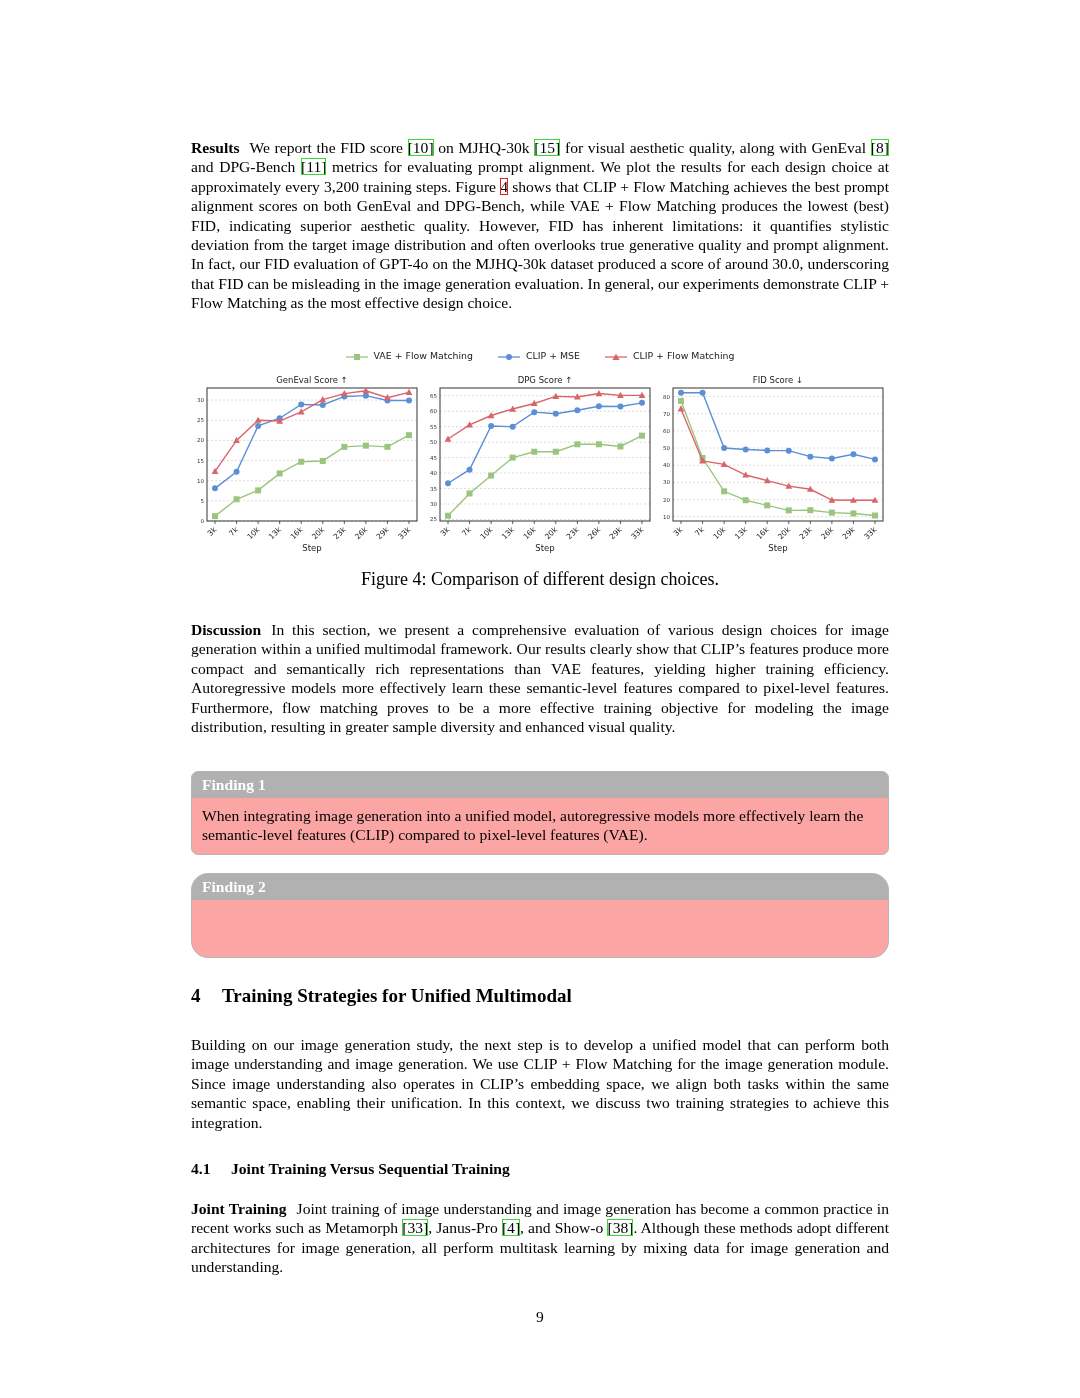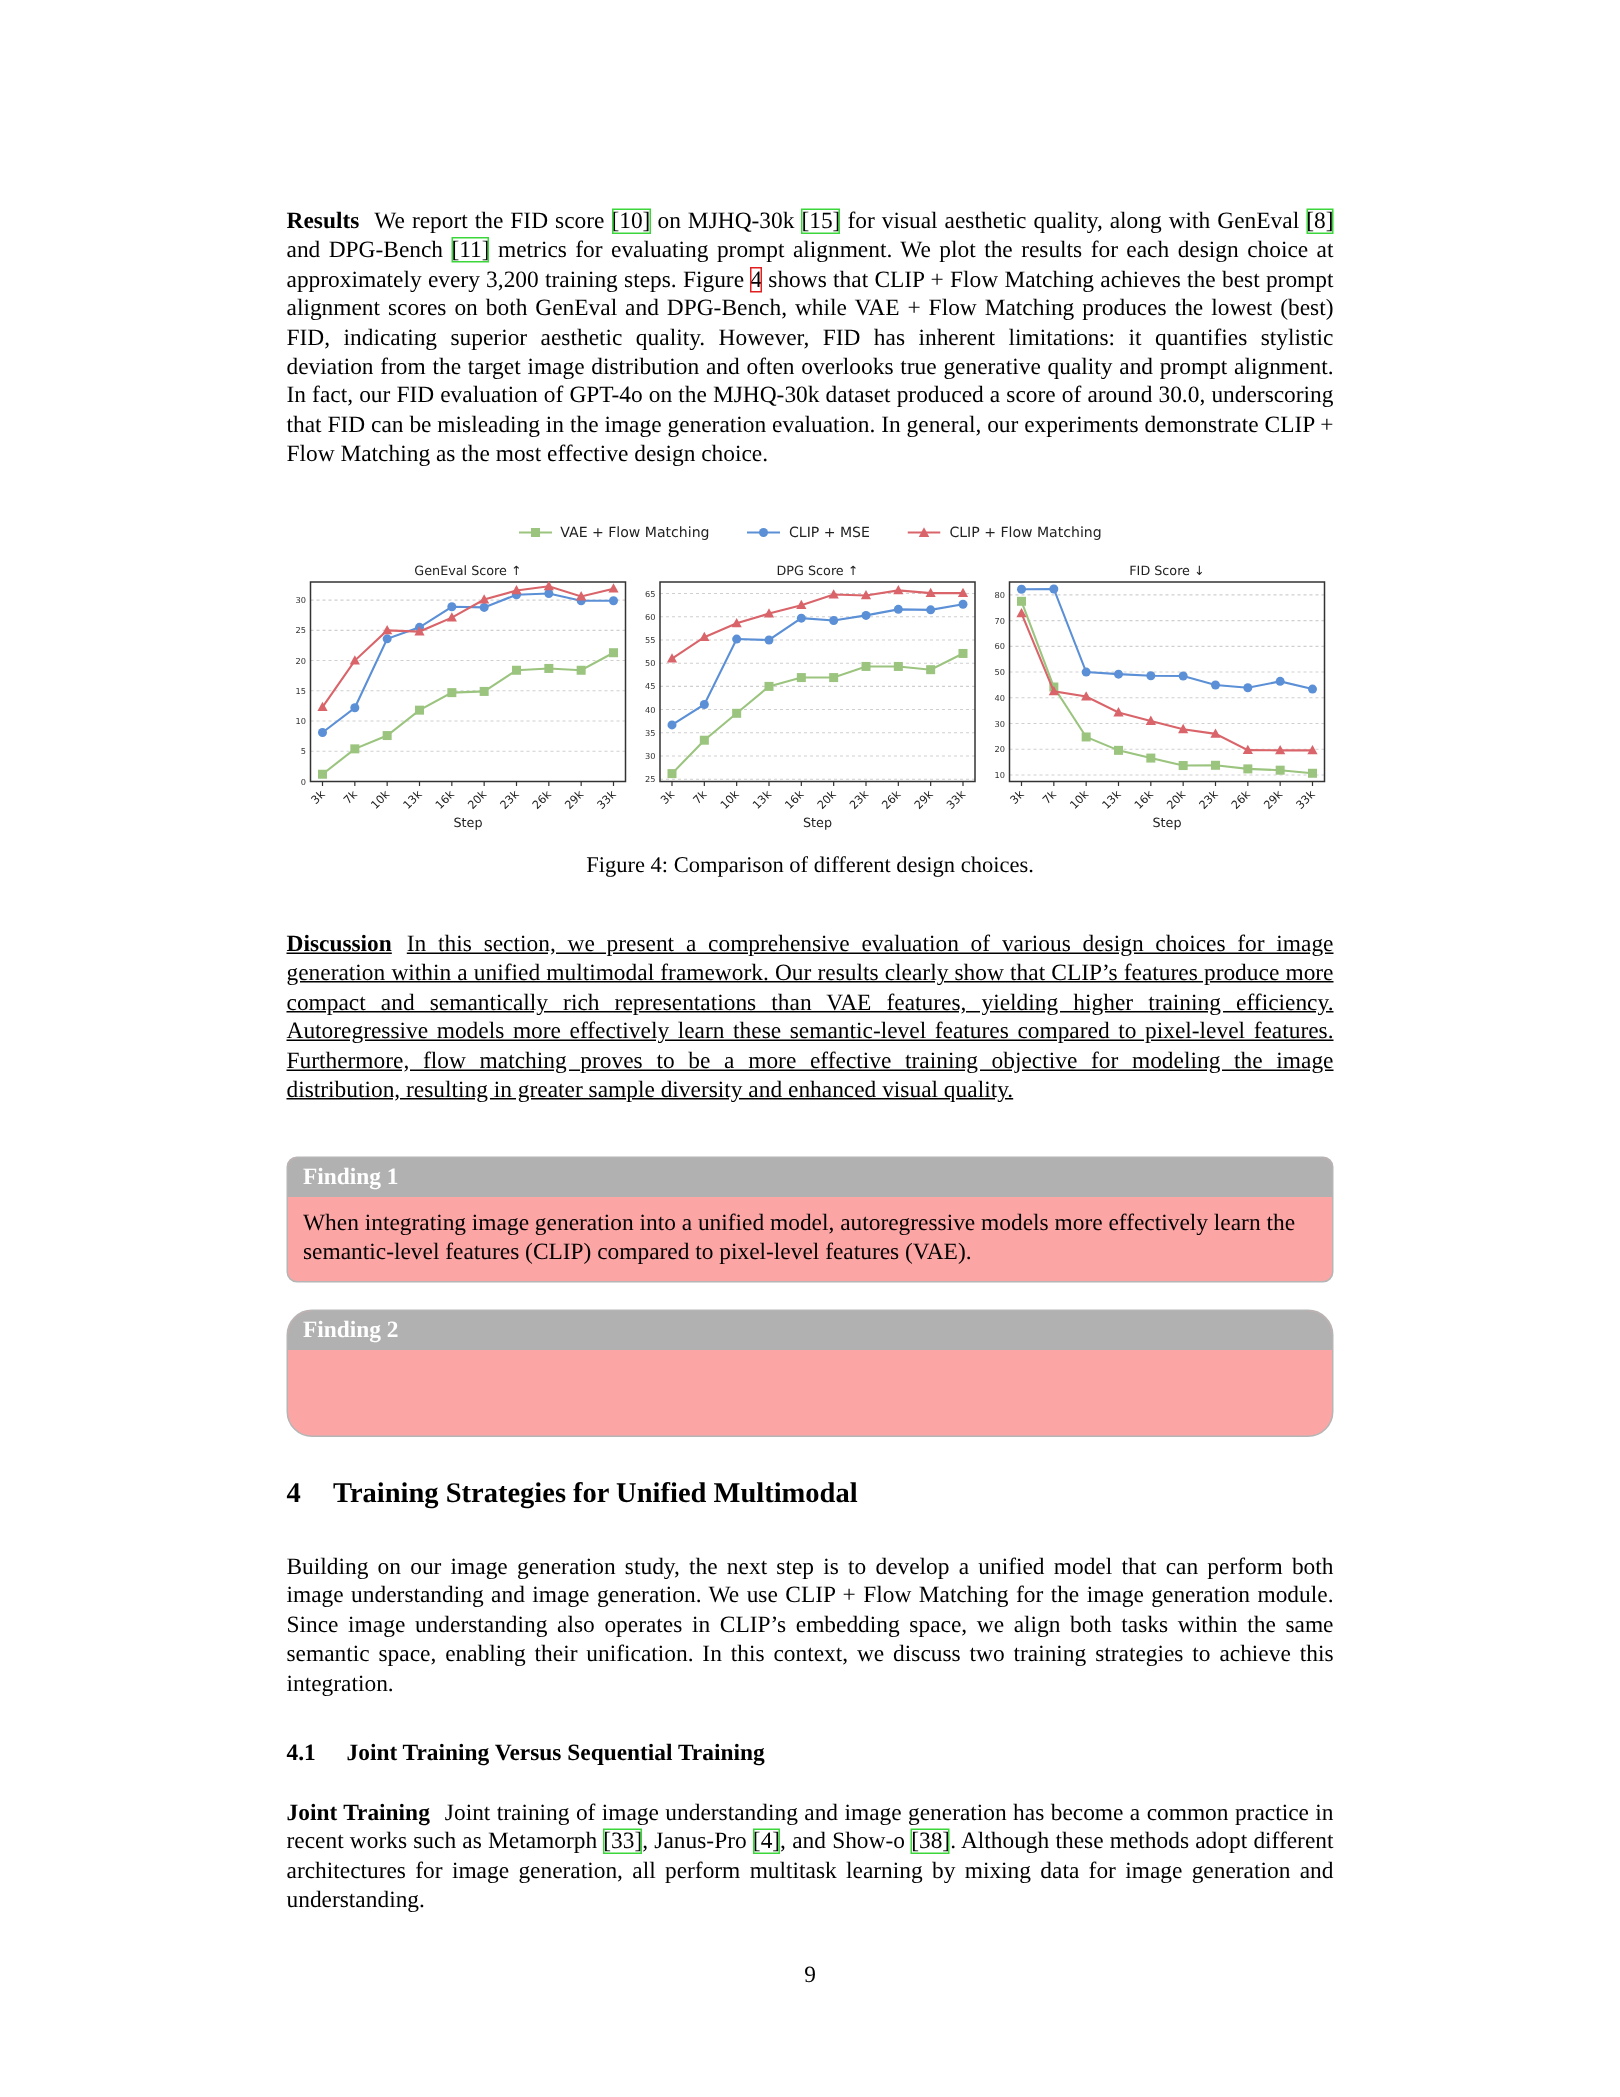--- a/index.html
+++ b/index.html
@@ -8,22 +8,22 @@
   p.body{margin:0;font-size:15.6px;line-height:19.4px;text-align:justify;}
   .runin{font-weight:bold;margin-right:10px;}
   .cite-g{outline:1.2px solid #3ad63a;outline-offset:-1px;}
   .cite-r{outline:1.2px solid #e02020;outline-offset:-1px;}
   #results{top:138px;}
   #figure{position:absolute;left:191px;top:350px;width:698px;height:215px;}
   .legend{position:absolute;top:0;left:0;width:100%;text-align:center;font-family:"DejaVu Sans",sans-serif;font-size:9.4px;color:#222;}
   .legend .item{display:inline-block;margin:0 11px;}
   .legend svg{vertical-align:middle;margin-right:6px;}
   svg.chart text{font-family:"DejaVu Sans",sans-serif;}
-  #caption{position:absolute;top:569px;left:191px;width:698px;text-align:center;font-size:15px;}
-  #discussion{top:620px;text-decoration:underline;}
+  #caption{position:absolute;top:569px;left:191px;width:698px;text-align:center;font-size:18px;}
+  #discussion{top:620px;}
   .finding{position:absolute;left:191px;width:696px;border:1px solid #b5b5b5;border-radius:7px;background:#fca5a5;overflow:hidden;}
   .finding .hdr{background:#b1b1b1;color:#fff;font-weight:bold;font-size:15.6px;padding:2px 10px;height:22px;line-height:22px;}
   .finding .txt{padding:8px 10px 7px 10px;font-size:15.6px;line-height:19.4px;}
   #f1{top:771px;height:82px;}
   #f2{top:873px;height:83px;border-radius:17px;}
   #sec4{position:absolute;left:191px;top:985px;font-size:19px;font-weight:bold;}
   #sec4 .num{display:inline-block;width:31px;}
   #building{top:1035px;}
   #sec41{position:absolute;left:191px;top:1160px;font-size:15.6px;font-weight:bold;}
   #sec41 .num{display:inline-block;width:40px;}

